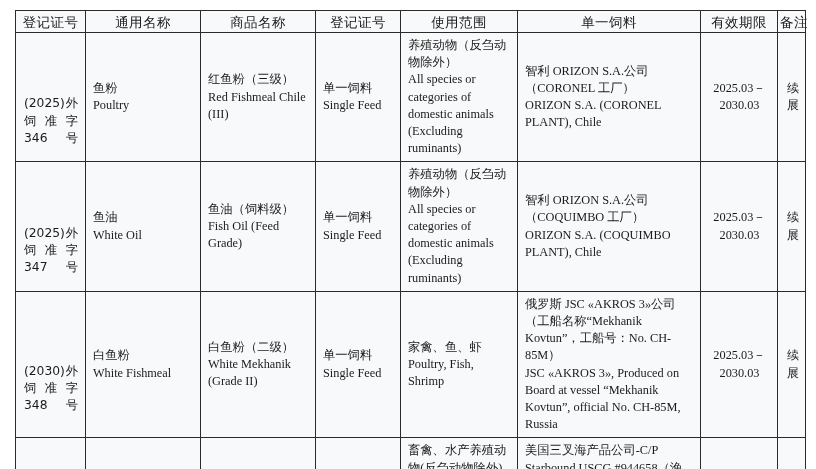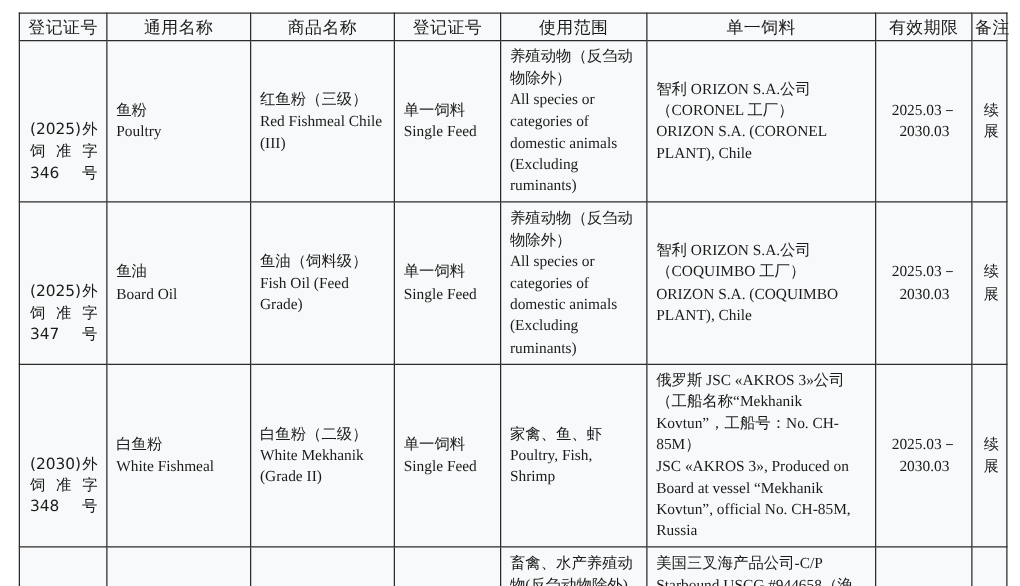--- a/index.html
+++ b/index.html
@@ -171,21 +171,21 @@
           <td class="c-note">
               <span class="cell">续展</span>
             </td>
         </tr>
         <tr class="r2">
           <td class="c-reg">
               <span class="cell cjk">(2025)外饲准字 347 号</span>
             </td>
           <td>
               <span class="cell">鱼油
-Board Oil</span>
+White Oil</span>
             </td>
           <td>
               <span class="cell">鱼油（饲料级）
 Fish Oil (Feed Grade)</span>
             </td>
           <td>
               <span class="cell">单一饲料
 Single Feed</span>
             </td>
           <td>

